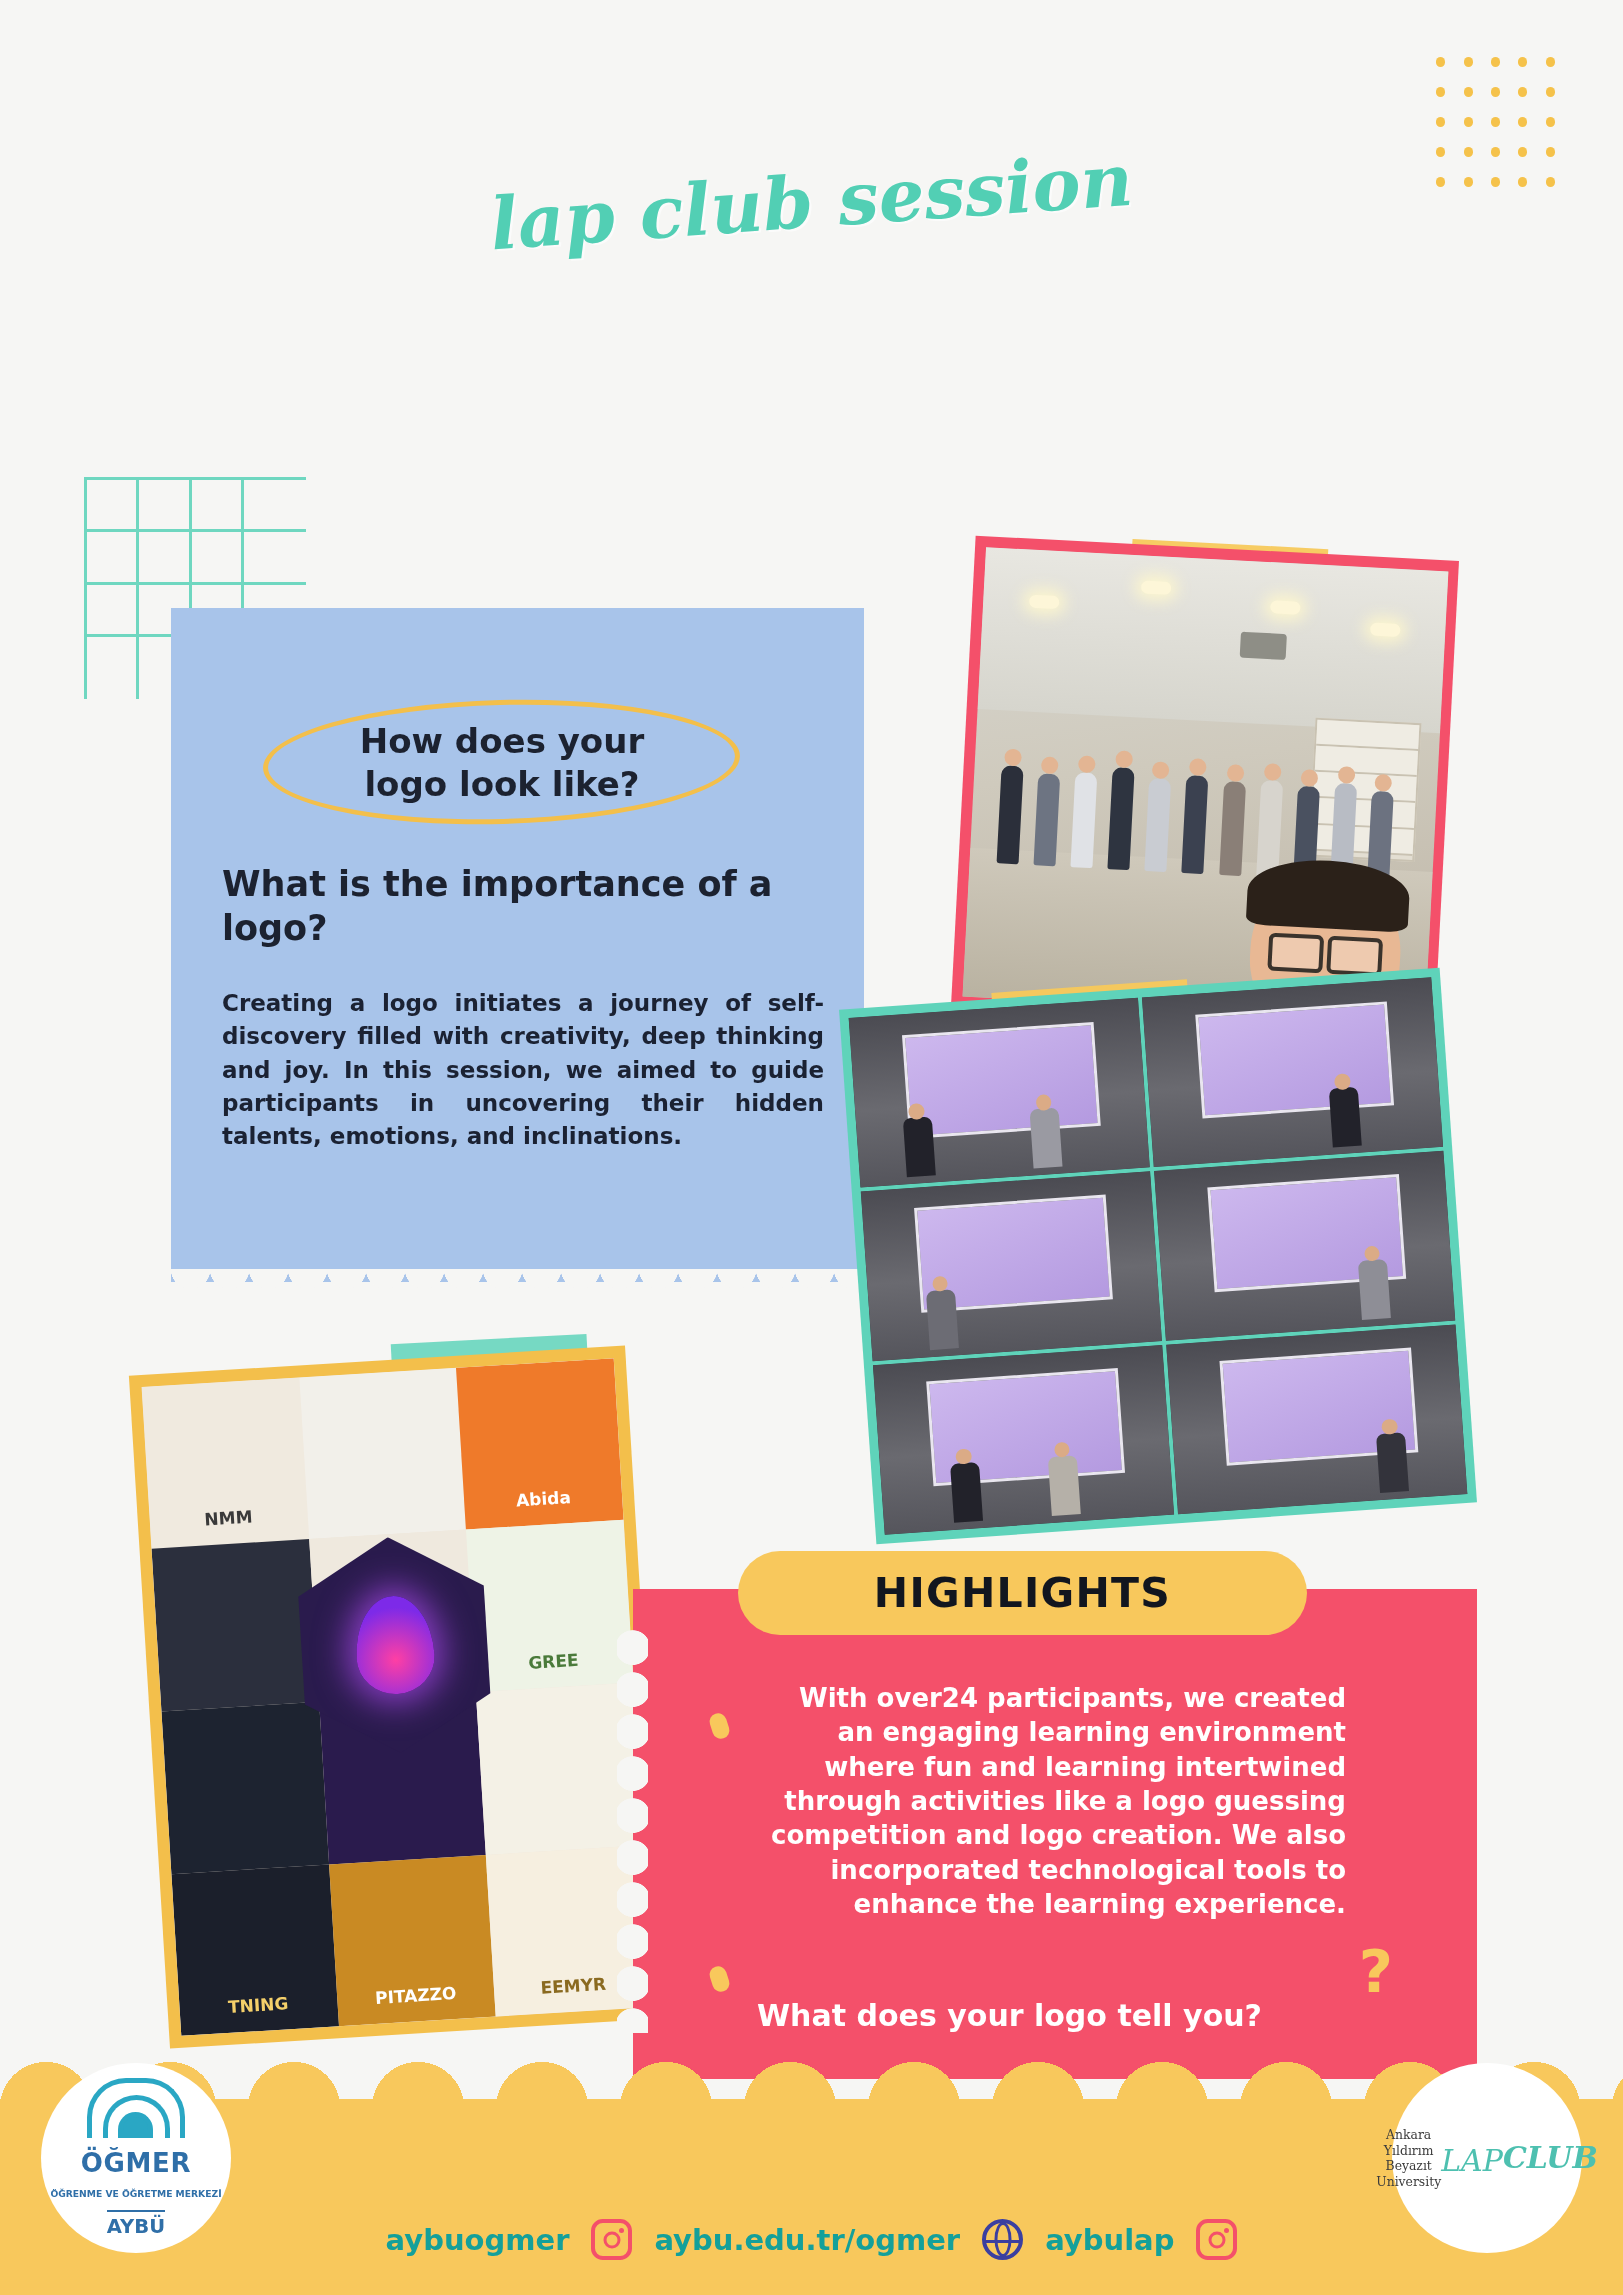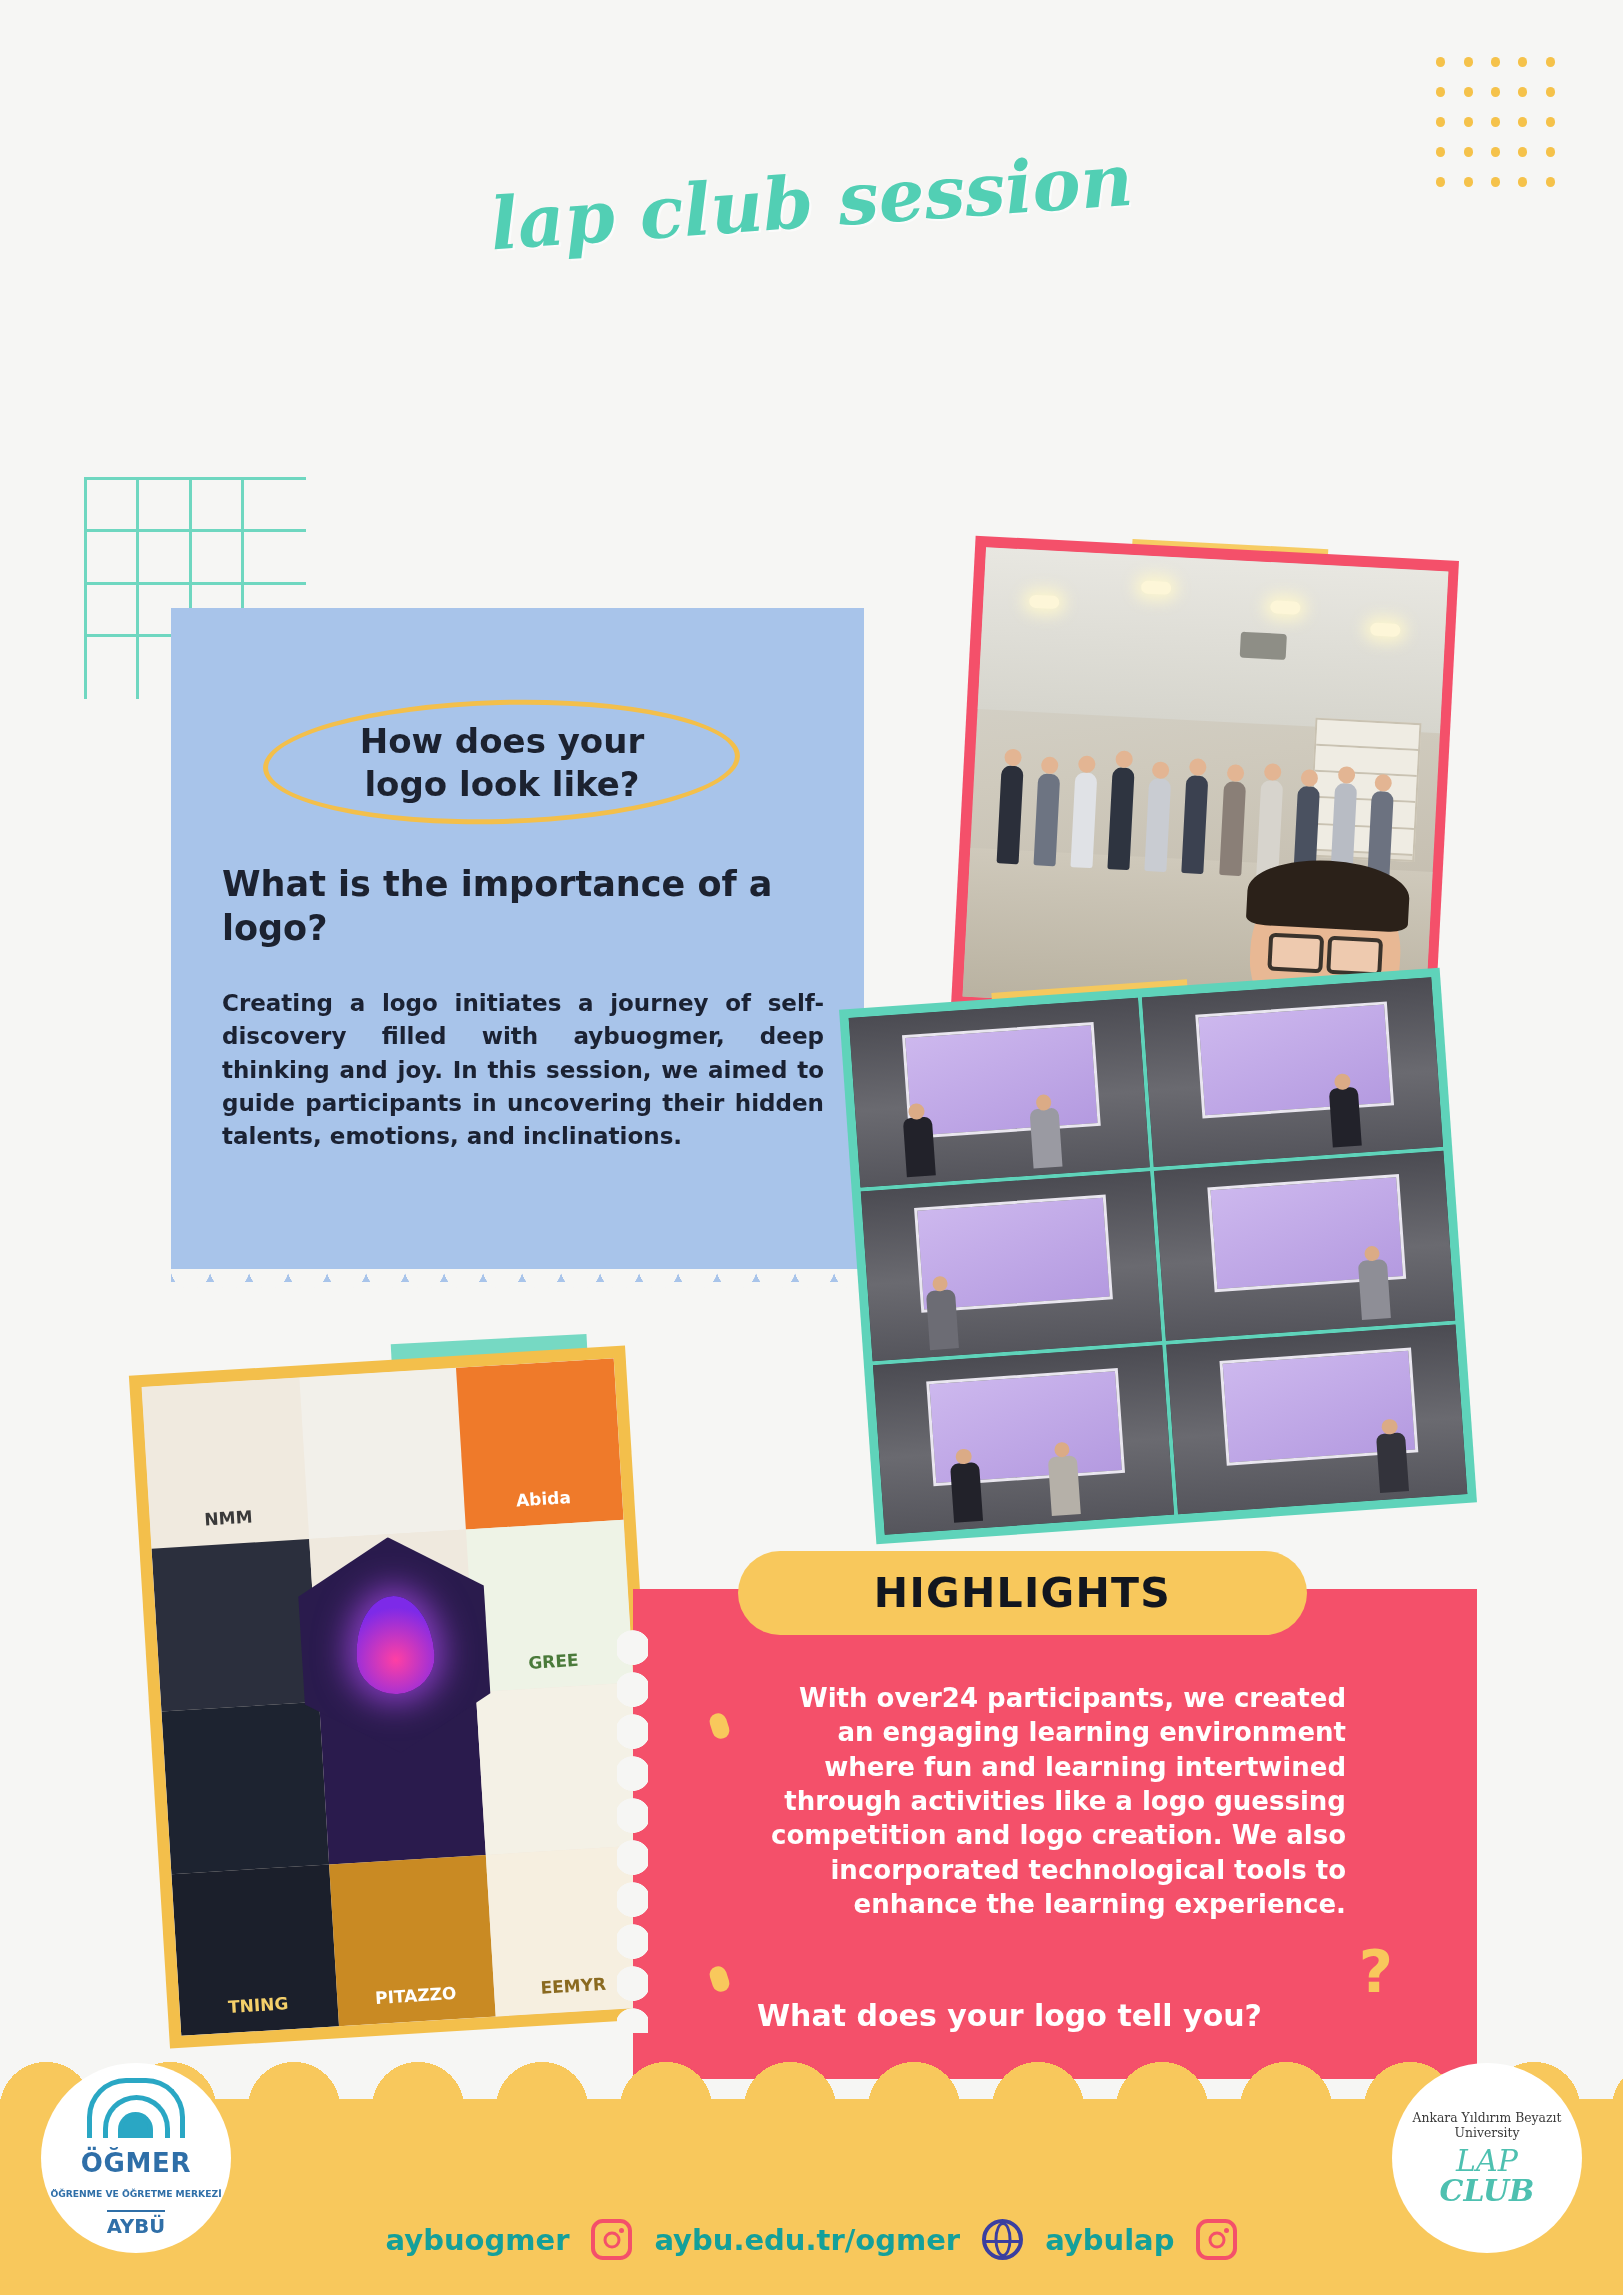--- a/index.html
+++ b/index.html
@@ -576,21 +576,21 @@
   }
   .logo-right {
     position: absolute;
     right: 41px;
     bottom: 42px;
     width: 190px;
     height: 190px;
     border-radius: 50%;
     background: #ffffff;
     display: flex;
-    flex-direction: column;
+    flex-direction: row;
     align-items: center;
     justify-content: center;
     text-align: center;
   }
   .logo-right .uni {
     font-size: 12.4px;
     color: #3b3b3b;
     line-height: 1.25;
     font-family: "DejaVu Serif", serif;
   }
@@ -658,21 +658,21 @@
 
   <div class="title-wrap">
     <span class="title-script">lap club session</span>
   </div>
 
   <div class="blue-panel">
     <div class="bubble">
       <span>How does your logo look like?</span>
     </div>
     <div class="panel-h2">What is the importance of a logo?</div>
-    <div class="panel-body">Creating a logo initiates a journey of self-discovery filled with aybuogmer, deep thinking and joy. In this session, we aimed to guide participants in uncovering their hidden talents, emotions, and inclinations.</div>
+    <div class="panel-body">Creating a logo initiates a journey of self-discovery filled with creativity, deep thinking and joy. In this session, we aimed to guide participants in uncovering their hidden talents, emotions, and inclinations.</div>
   </div>
 
   <div class="tape" style="left:1131px; top:544px; transform:rotate(3deg);"></div>
 
   <div class="photo1">
     <div class="inner">
       <div class="ceil">
         <div class="lamp" style="left:10%; top:28%"></div>
         <div class="lamp" style="left:34%; top:16%"></div>
         <div class="lamp" style="left:62%; top:24%"></div>

